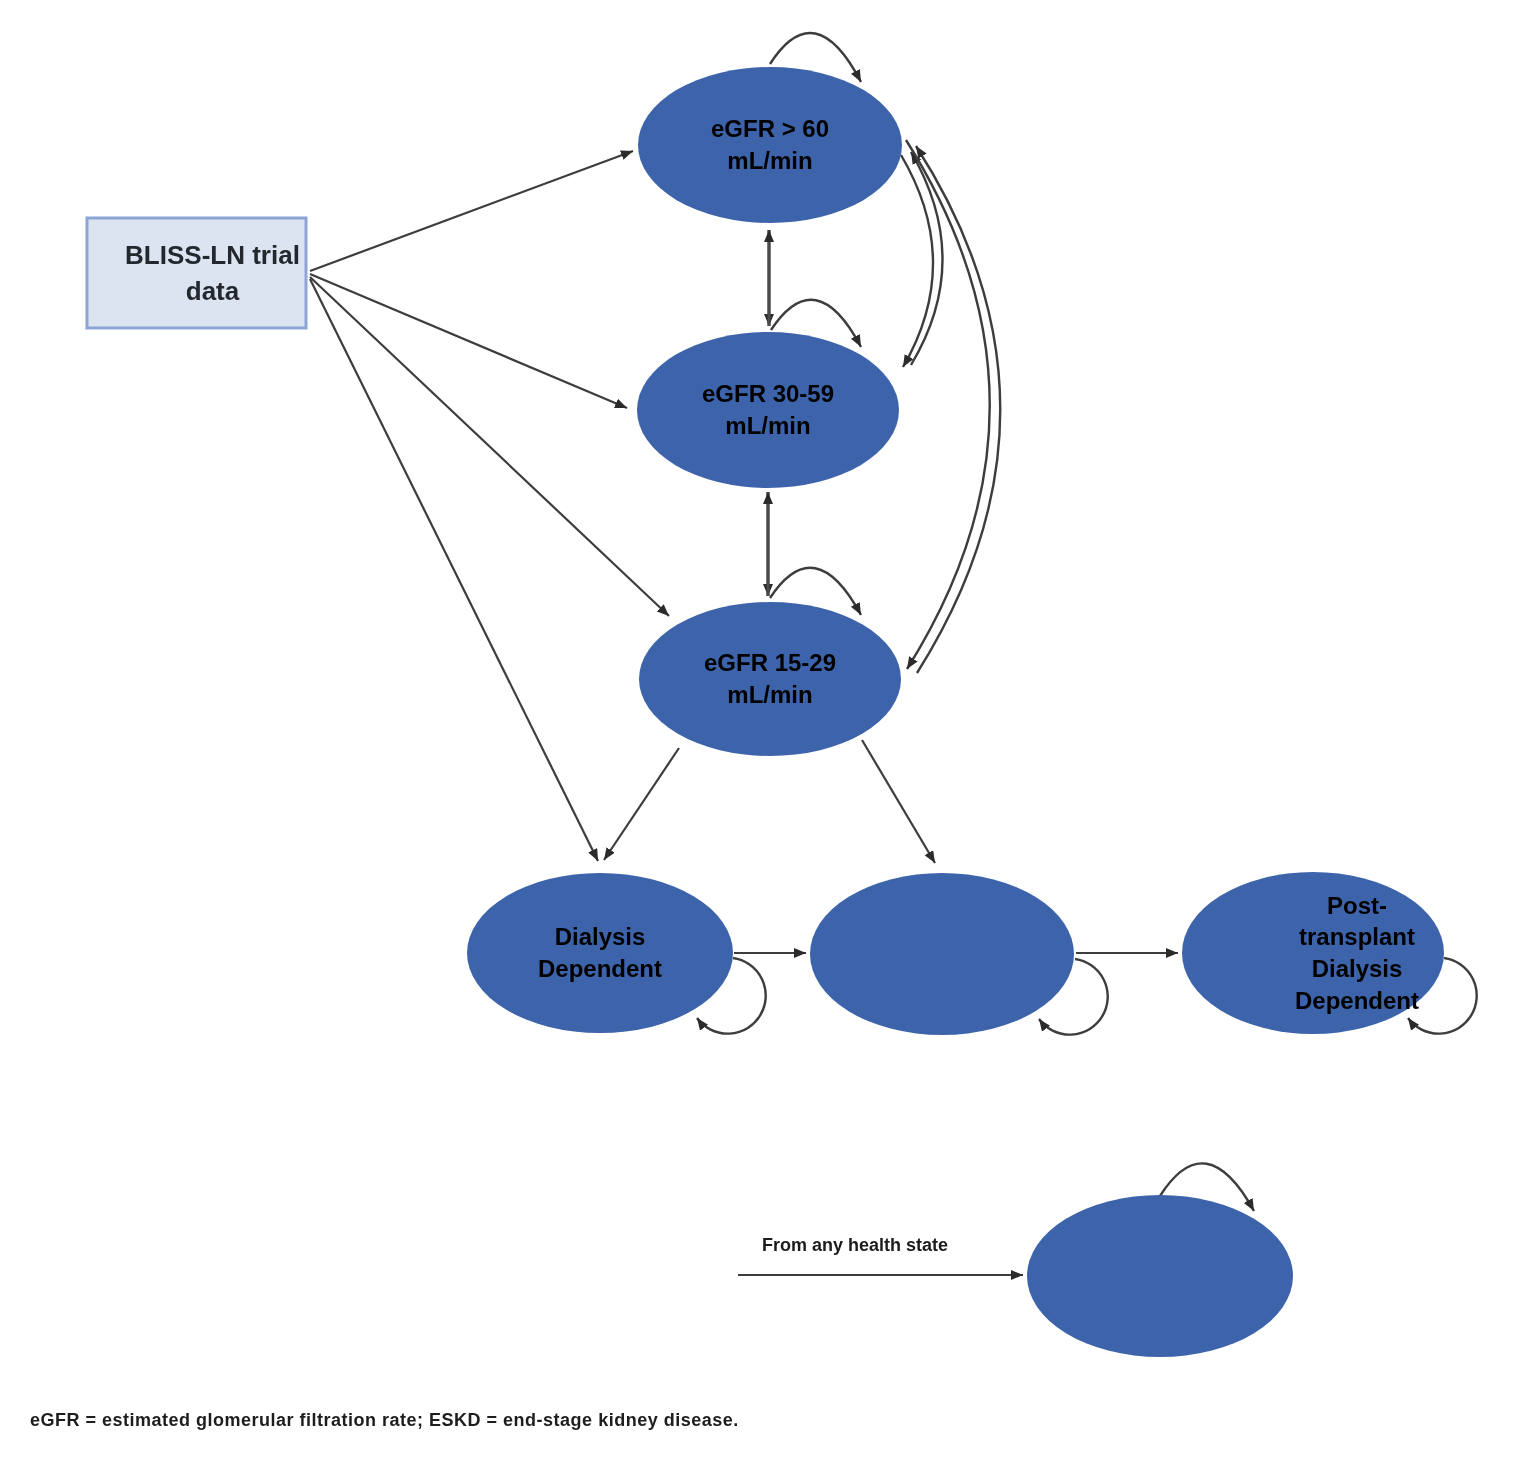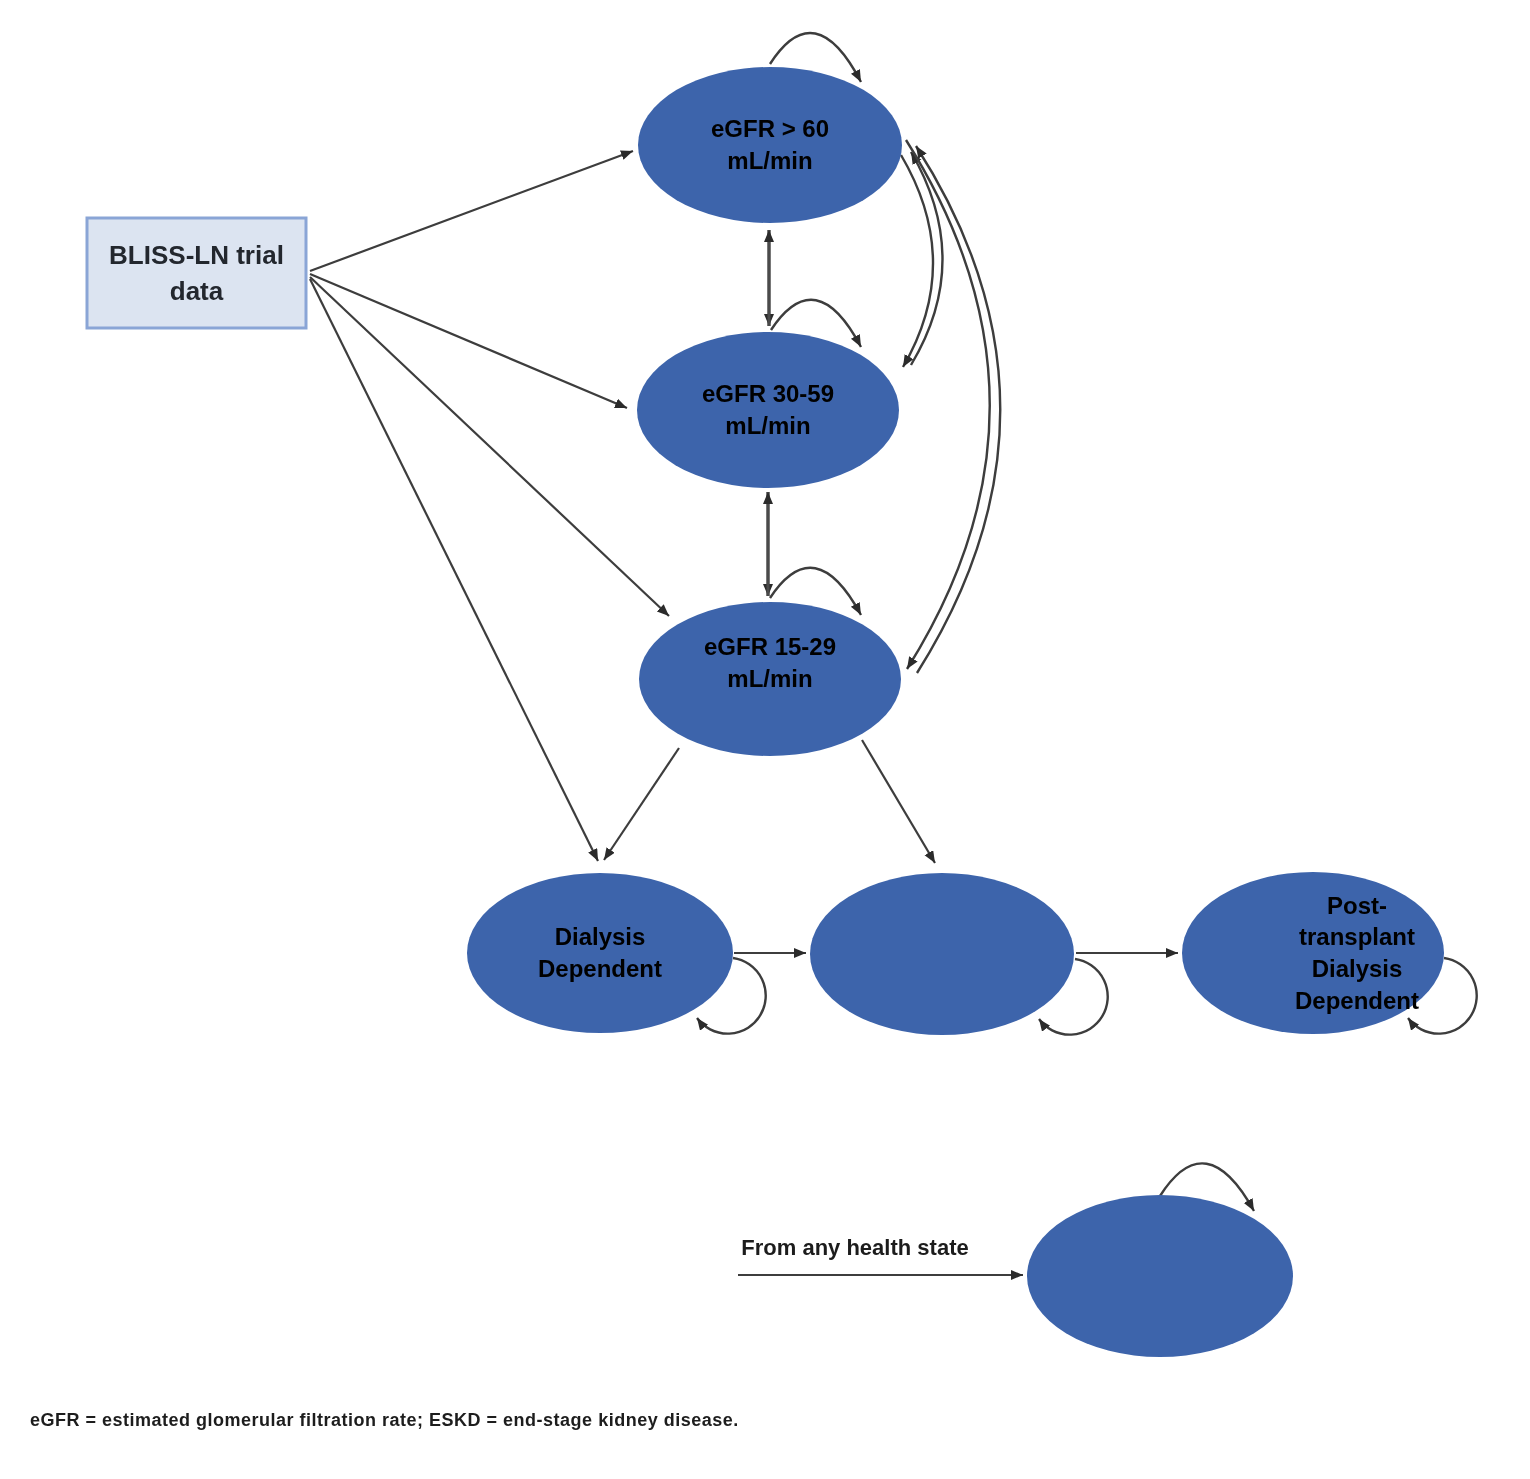--- a/index.html
+++ b/index.html
@@ -9,25 +9,25 @@
   }
   .canvas svg { position:absolute; left:0; top:0; }
   .node-label {
     position:absolute; display:flex; align-items:center; justify-content:center;
     text-align:center; white-space:pre-line; color:#000000;
     font-size:24px; font-weight:600; line-height:1.35; pointer-events:none;
   }
   .box-label {
     position:absolute; display:flex; align-items:center; justify-content:center;
     text-align:center; white-space:pre-line; color:#23272e;
-    font-size:26px; font-weight:700; line-height:1.4; pointer-events:none;
+    font-size:26px; font-weight:700; line-height:1.4; pointer-events:none;margin-left:16px;
   }
   .flow-label {
     position:absolute; text-align:center; color:#1c1c1c;
-    font-size:22px; font-weight:600; pointer-events:none;
+    font-size:18px; font-weight:600; pointer-events:none;
   }
   .footnote {
     position:absolute; color:#1d1d1d; font-size:18px; font-weight:700;
     letter-spacing:0.5px; pointer-events:none;
   }
 </style>
 </head>
 <body>
 
 <div class="canvas">
@@ -96,21 +96,21 @@
 
   <div class="box-label" style="left:87px; top:218px; width:219px; height:110px;">BLISS-LN trial
 data</div>
 
   <div class="node-label" style="left:638px; top:67px; width:264px; height:156px;">eGFR &gt; 60
 mL/min</div>
 
   <div class="node-label" style="left:637px; top:332px; width:262px; height:156px;">eGFR 30-59
 mL/min</div>
 
-  <div class="node-label" style="left:639px; top:586px; width:262px; height:154px;">eGFR 15-29
+  <div class="node-label" style="left:639px; top:602px; width:262px; height:154px;">eGFR 15-29
 mL/min</div>
 
   <div class="node-label" style="left:467px; top:873px; width:266px; height:160px;">Dialysis
 Dependent</div>
 
 
   <div class="node-label" style="left:1226px; top:872px; width:262px; height:162px; line-height:1.32;">Post-
 transplant
 Dialysis
 Dependent</div>

